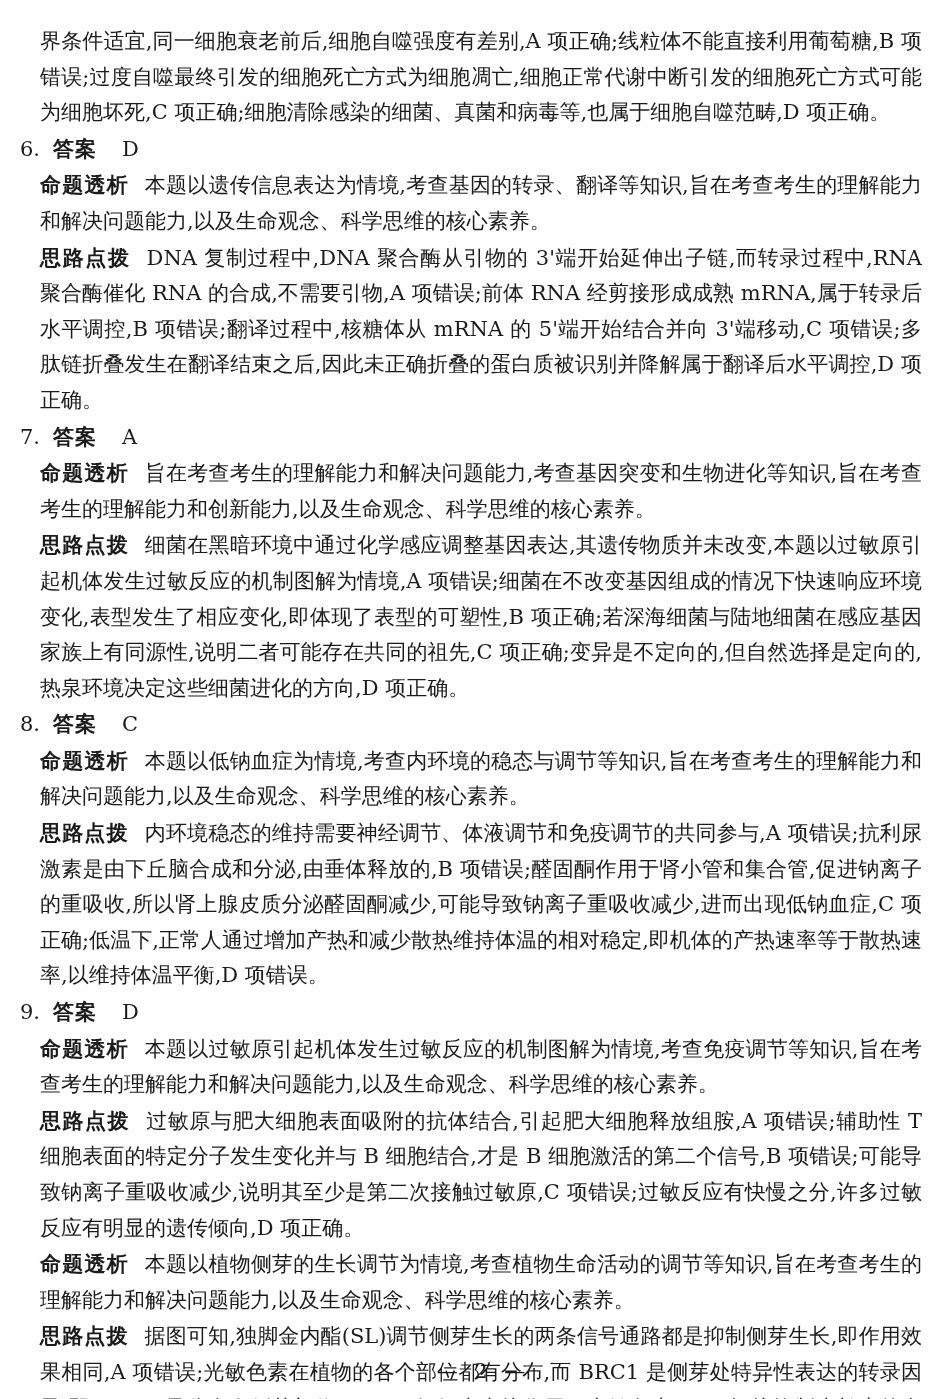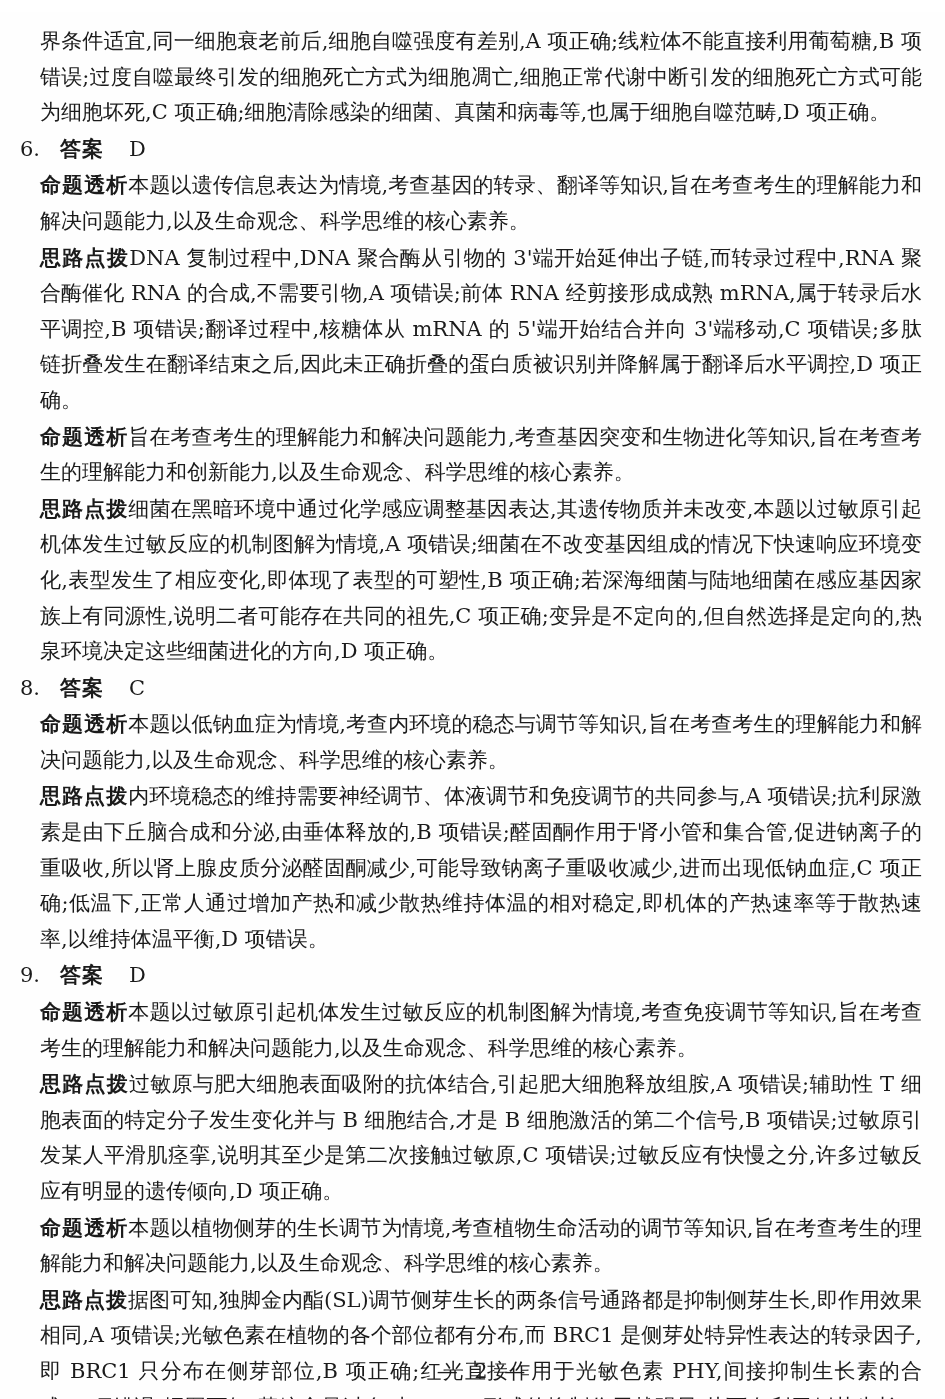--- a/index.html
+++ b/index.html
@@ -29,37 +29,37 @@
     font-size: 21px;
     line-height: 35.6px;
     text-align: justify;
   }
   p.para {
     margin: 0;
     text-align: justify;
   }
   .tag {
     font-weight: bold;
-    margin-right: 0;
+    margin-right: 16px;
     letter-spacing: 1px;
   }
   .answer-line {
     text-align: left;
     white-space: nowrap;
   }
   .qnum {
     display: inline-block;
     width: 28px;
     margin-left: -28px;
     text-align: right;
     box-sizing: border-box;
   }
   .ans-label {
     font-weight: bold;
-    margin-left: 20px;
+    margin-left: 13px;
     letter-spacing: 1px;
   }
   .ans-letter {
     margin-left: 25px;
   }
   .footer {
     position: absolute;
     top: 1344px;
     left: 40px;
     width: 882px;
@@ -79,38 +79,41 @@
 
     <div>
       <div class="answer-line">
         <span class="qnum">6.</span><span class="ans-label">答案</span><span class="ans-letter">D</span>
       </div>
       <p class="para"><span class="tag">命题透析</span><span>本题以遗传信息表达为情境,考查基因的转录、翻译等知识,旨在考查考生的理解能力和解决问题能力,以及生命观念、科学思维的核心素养。</span></p>
       <p class="para"><span class="tag">思路点拨</span><span>DNA 复制过程中,DNA 聚合酶从引物的 3'端开始延伸出子链,而转录过程中,RNA 聚合酶催化 RNA 的合成,不需要引物,A 项错误;前体 RNA 经剪接形成成熟 mRNA,属于转录后水平调控,B 项错误;翻译过程中,核糖体从 mRNA 的 5'端开始结合并向 3'端移动,C 项错误;多肽链折叠发生在翻译结束之后,因此未正确折叠的蛋白质被识别并降解属于翻译后水平调控,D 项正确。</span></p>
     </div>
 
     <div>
+      <div class="answer-line">
+        <span class="qnum">7.</span><span class="ans-label">答案</span><span class="ans-letter">A</span>
+      </div>
       <p class="para"><span class="tag">命题透析</span><span>旨在考查考生的理解能力和解决问题能力,考查基因突变和生物进化等知识,旨在考查考生的理解能力和创新能力,以及生命观念、科学思维的核心素养。</span></p>
       <p class="para"><span class="tag">思路点拨</span><span>细菌在黑暗环境中通过化学感应调整基因表达,其遗传物质并未改变,本题以过敏原引起机体发生过敏反应的机制图解为情境,A 项错误;细菌在不改变基因组成的情况下快速响应环境变化,表型发生了相应变化,即体现了表型的可塑性,B 项正确;若深海细菌与陆地细菌在感应基因家族上有同源性,说明二者可能存在共同的祖先,C 项正确;变异是不定向的,但自然选择是定向的,热泉环境决定这些细菌进化的方向,D 项正确。</span></p>
     </div>
 
     <div>
       <div class="answer-line">
         <span class="qnum">8.</span><span class="ans-label">答案</span><span class="ans-letter">C</span>
       </div>
       <p class="para"><span class="tag">命题透析</span><span>本题以低钠血症为情境,考查内环境的稳态与调节等知识,旨在考查考生的理解能力和解决问题能力,以及生命观念、科学思维的核心素养。</span></p>
       <p class="para"><span class="tag">思路点拨</span><span>内环境稳态的维持需要神经调节、体液调节和免疫调节的共同参与,A 项错误;抗利尿激素是由下丘脑合成和分泌,由垂体释放的,B 项错误;醛固酮作用于肾小管和集合管,促进钠离子的重吸收,所以肾上腺皮质分泌醛固酮减少,可能导致钠离子重吸收减少,进而出现低钠血症,C 项正确;低温下,正常人通过增加产热和减少散热维持体温的相对稳定,即机体的产热速率等于散热速率,以维持体温平衡,D 项错误。</span></p>
     </div>
 
     <div>
       <div class="answer-line">
         <span class="qnum">9.</span><span class="ans-label">答案</span><span class="ans-letter">D</span>
       </div>
       <p class="para"><span class="tag">命题透析</span><span>本题以过敏原引起机体发生过敏反应的机制图解为情境,考查免疫调节等知识,旨在考查考生的理解能力和解决问题能力,以及生命观念、科学思维的核心素养。</span></p>
-      <p class="para"><span class="tag">思路点拨</span><span>过敏原与肥大细胞表面吸附的抗体结合,引起肥大细胞释放组胺,A 项错误;辅助性 T 细胞表面的特定分子发生变化并与 B 细胞结合,才是 B 细胞激活的第二个信号,B 项错误;过敏原引发某人平滑肌痉挛,说明其至少是第二次接触过敏原,C 项错误;过敏反应有快慢之分,许多过敏反应有明显的遗传倾向,D 项正确。</span></p>
+      <p class="para"><span class="tag">思路点拨</span><span>过敏原与肥大细胞表面吸附的抗体结合,引起肥大细胞释放组胺,A 项错误;辅助性 T 细胞表面的特定分子发生变化并与 B 细胞结合,才是 B 细胞激活的第二个信号,B 项错误;可能导致钠离子重吸收减少,说明其至少是第二次接触过敏原,C 项错误;过敏反应有快慢之分,许多过敏反应有明显的遗传倾向,D 项正确。</span></p>
     </div>
 
     <div>
       <p class="para"><span class="tag">命题透析</span><span>本题以植物侧芽的生长调节为情境,考查植物生命活动的调节等知识,旨在考查考生的理解能力和解决问题能力,以及生命观念、科学思维的核心素养。</span></p>
       <p class="para"><span class="tag">思路点拨</span><span>据图可知,独脚金内酯(SL)调节侧芽生长的两条信号通路都是抑制侧芽生长,即作用效果相同,A 项错误;光敏色素在植物的各个部位都有分布,而 BRC1 是侧芽处特异性表达的转录因子,即 BRC1 只分布在侧芽部位,B 项正确;红光直接作用于光敏色素 PHY,间接抑制生长素的合成,C 项错误;据图可知,蔗糖含量过多对 BRC1 形成的抑制作用越明显,从而有利于侧芽生长,D 项错误。</span></p>
     </div>
 
   </div>
 
   <div class="footer">— 2 —</div>

